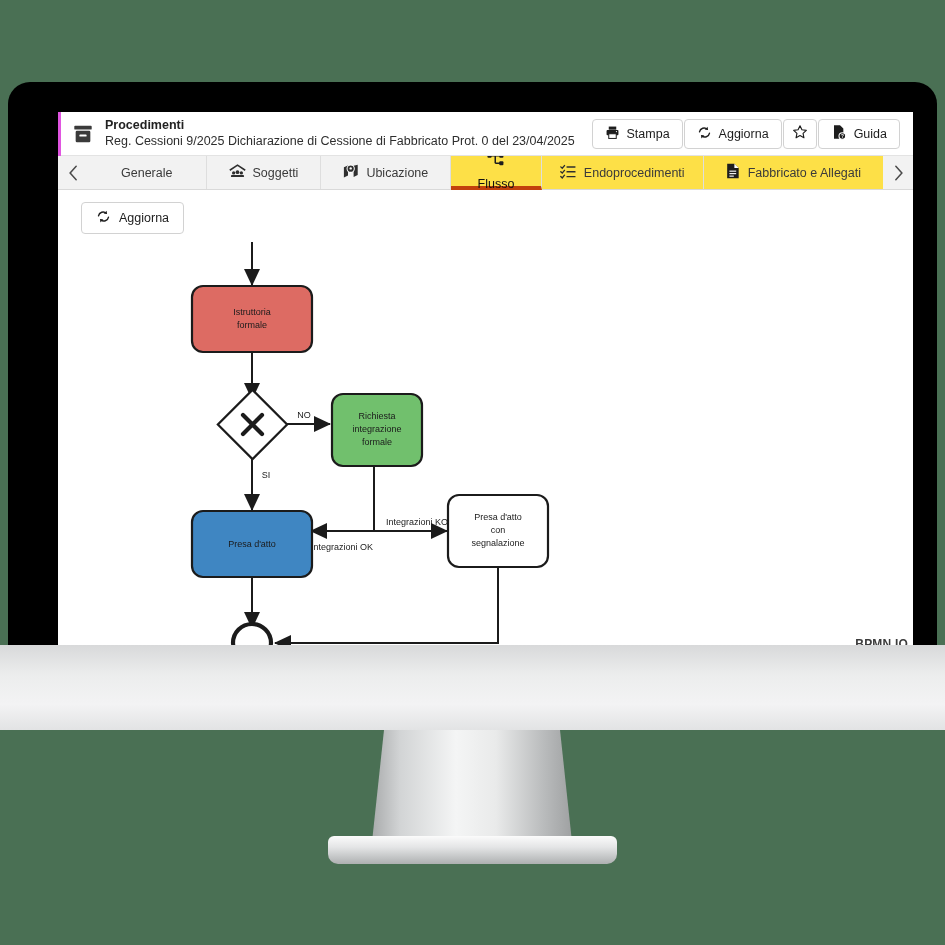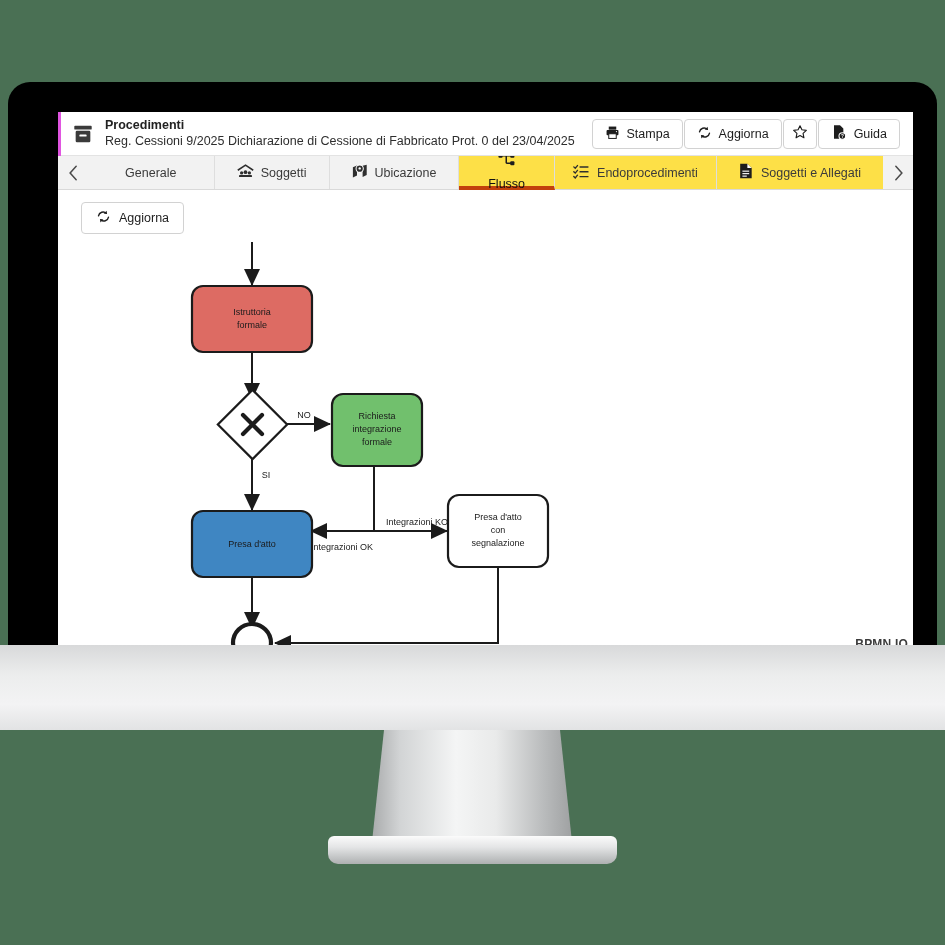--- a/index.html
+++ b/index.html
@@ -260,21 +260,21 @@
     <div class="tab grouped" style="width:182px;border-right:none">
       <span>
         <svg width="14" height="16" viewBox="0 0 17 20">
           <path d="M1.2 1h9l5.4 5.2V19H1.2z" fill="#1d1d1d"></path>
           <path d="M10.2 1v5.2h5.4z" fill="#ffffff"></path>
           <rect x="4" y="9.5" width="8.5" height="1.4" fill="#ffffff"></rect>
           <rect x="4" y="12.6" width="8.5" height="1.4" fill="#ffffff"></rect>
           <rect x="4" y="15.7" width="5.5" height="1.4" fill="#ffffff"></rect>
         </svg>
       </span>
-      <span>Soggetti e Allegati</span>
+      <span>Fabbricato e Allegati</span>
     </div>
 
     <div class="tab-arrow" style="margin-left:auto">
       <svg width="11" height="16" viewBox="0 0 12 18">
         <path d="M3 1.5L9.8 9 3 16.5" fill="none" stroke="#4a4a4a" stroke-width="1.7" stroke-linecap="round"></path>
       </svg>
     </div>
   </div>
 
   <div class="content">

